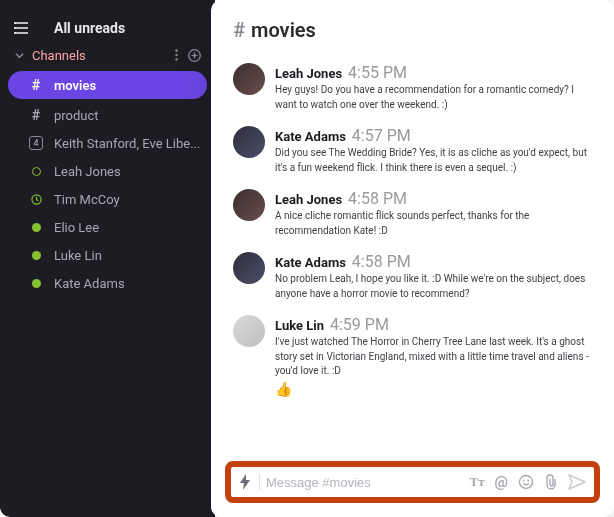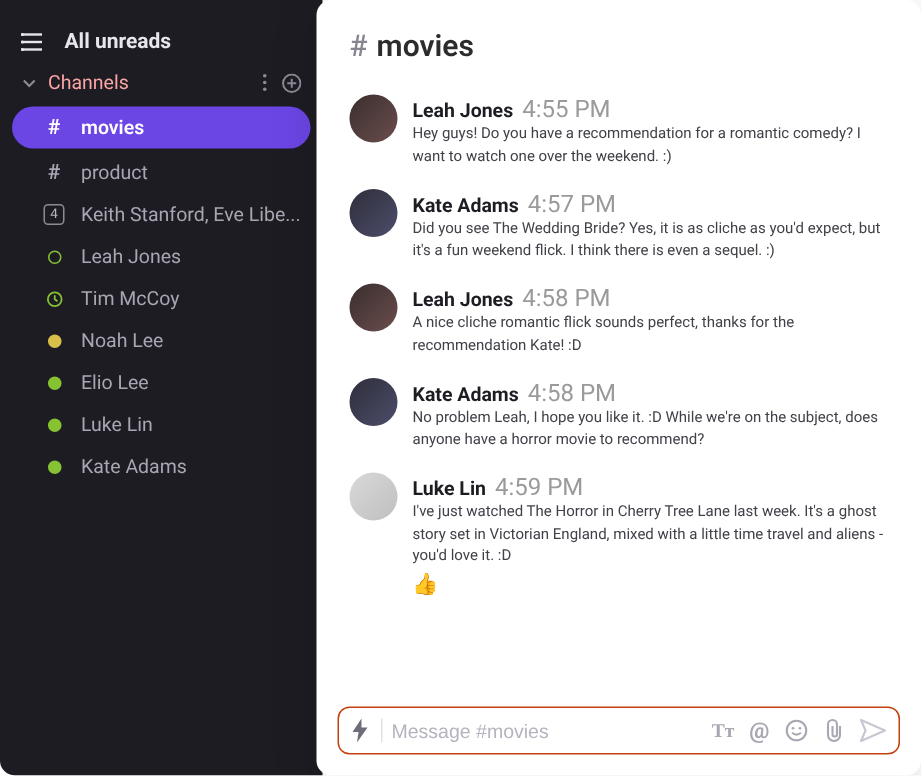--- a/index.html
+++ b/index.html
@@ -15,21 +15,21 @@
   width: 215px;
   background: #1d1c23;
   color: #b7b5bd;
   padding: 20px 0 0 0;
   border-radius: 0 0 0 10px;
 }
 .sidebar-header {
   display: flex;
   align-items: center;
   padding: 0 14px 4px 14px;
-  gap: 15px;
+  gap: 26px;
   color: #e8e6ed;
 }
 .sidebar-header .title {
   font-weight: 700;
   font-size: 14px;
 }
 .menu-icon svg, .sidebar svg { display: block; }
 .section-row {
   display: flex;
   align-items: center;
@@ -113,21 +113,21 @@
 .avatar.a3 { background: linear-gradient(135deg,#d9d9d9,#bfbfbf); }
 .msg-body { flex: 1; }
 .msg-head { display: flex; align-items: baseline; gap: 6px; }
 .author { font-weight: 700; font-size: 13px; color: #1d1c23; }
 .time { font-size: 16px; color: #9a9a9a; }
 .text { font-size: 10px; color: #414149; line-height: 1.45; margin-top: 1px; }
 .reaction { font-size: 14px; margin-top: 2px; }
 
 .composer {
   margin: 20px 14px 14px 14px;
-  border: 1px solid #c2410c;
+  border: 6px solid #c2410c;
   border-radius: 8px;
   display: flex;
   align-items: center;
   padding: 6px 8px;
   gap: 6px;
 }
 .composer .bolt {
   border-right: 1px solid #e3e1e8;
   padding-right: 8px;
   display:flex; align-items:center;
@@ -218,26 +218,20 @@
         <span class="nav-icon">
           <svg width="11" height="11" viewBox="0 0 12 12">
             <circle cx="6" cy="6" r="5" stroke="#86c232" fill="none" stroke-width="1.3"></circle>
             <path d="M6 3 V6 L8 7.5" stroke="#86c232" fill="none" stroke-width="1.3"></path>
           </svg>
         </span>
         <span class="dm-name">Tim McCoy</span>
       </div>
       <div class="nav-item dm-item">
         <span class="nav-icon">
-          <span class="presence yellow"></span>
-        </span>
-        <span class="dm-name">Noah Lee</span>
-      </div>
-      <div class="nav-item dm-item">
-        <span class="nav-icon">
           <span class="presence online"></span>
         </span>
         <span class="dm-name">Elio Lee</span>
       </div>
       <div class="nav-item dm-item">
         <span class="nav-icon">
           <span class="presence online"></span>
         </span>
         <span class="dm-name">Luke Lin</span>
       </div>

